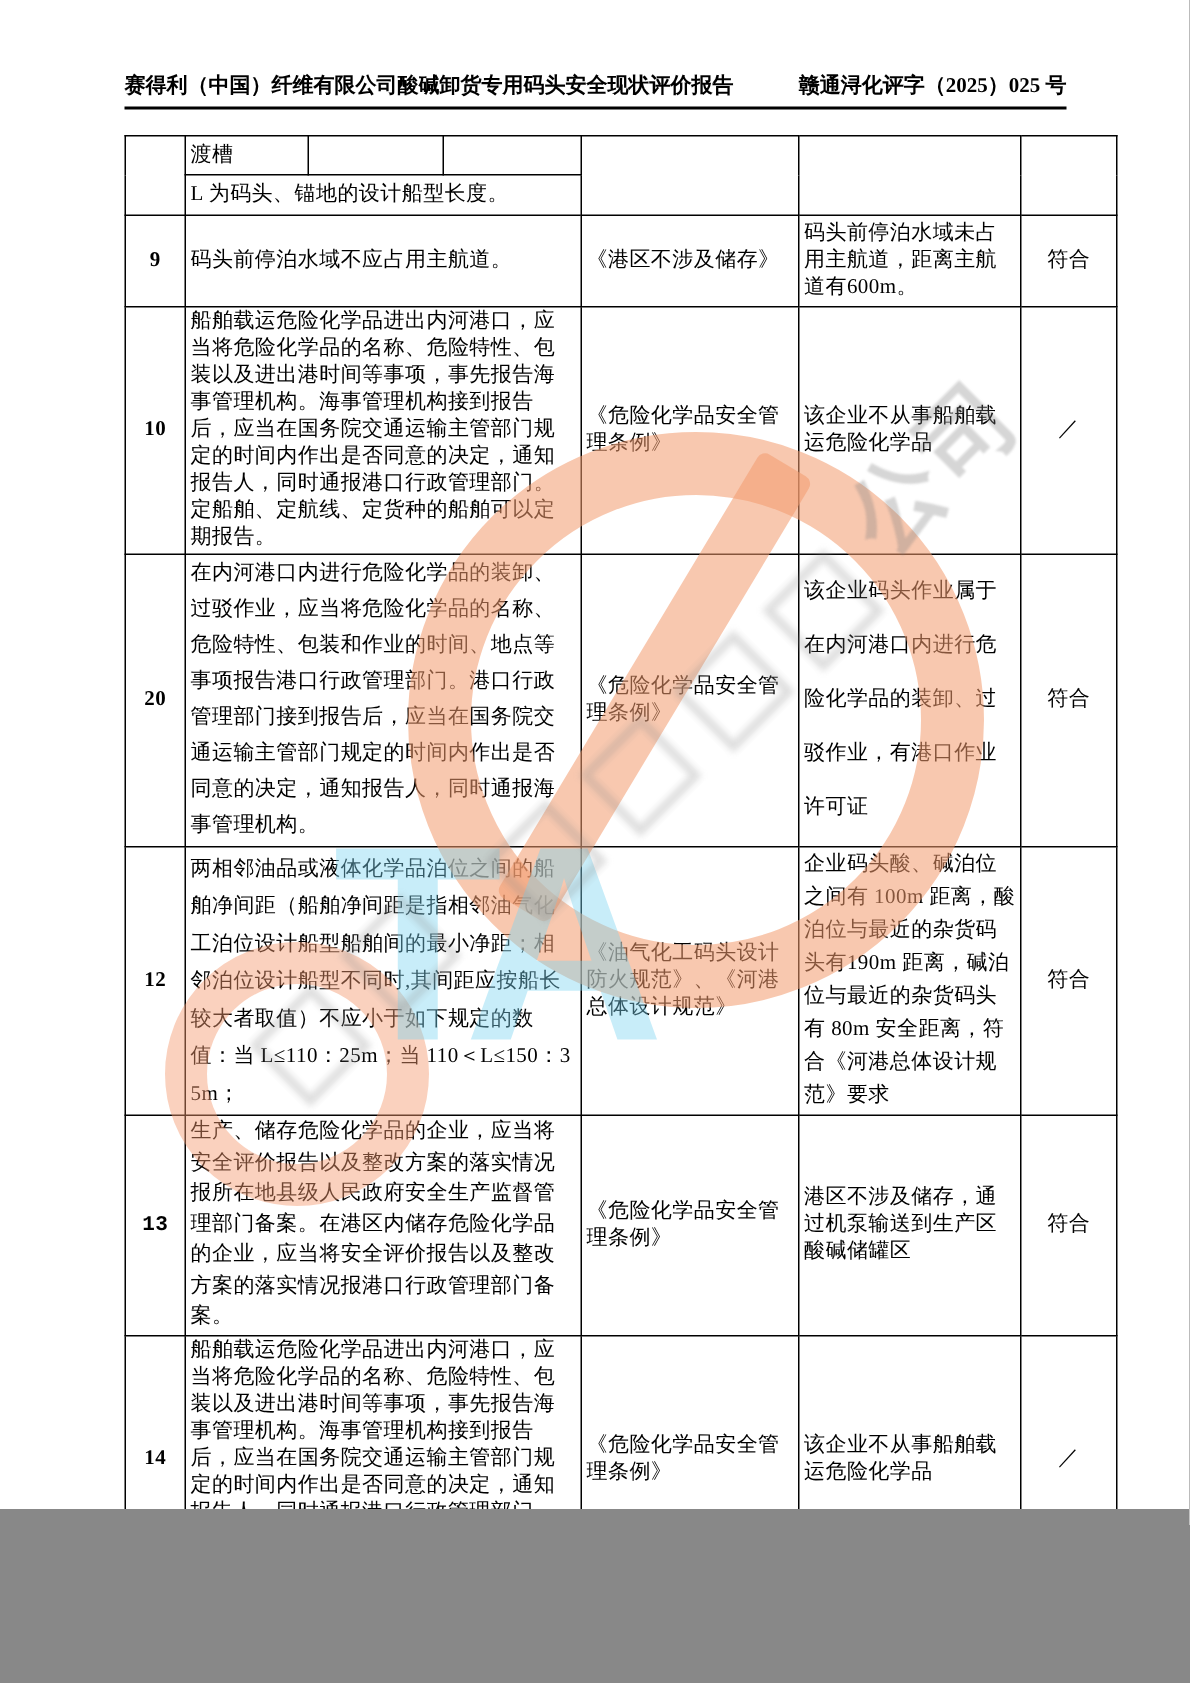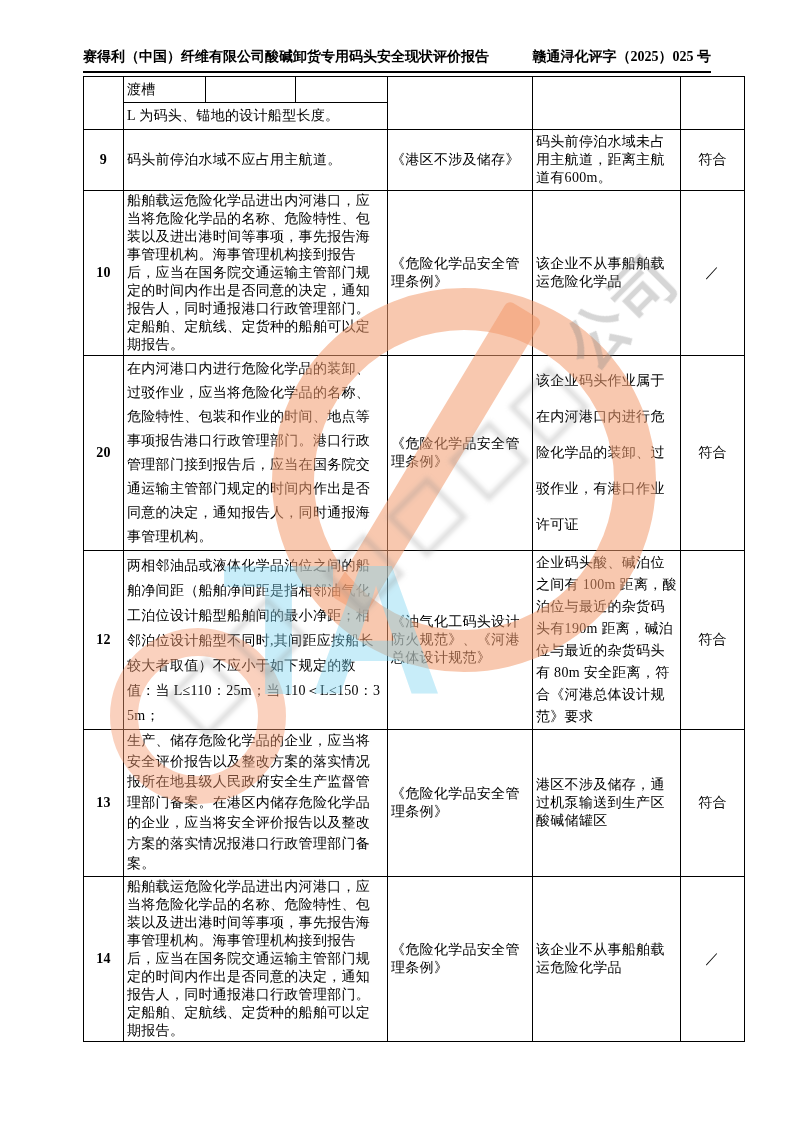--- a/index.html
+++ b/index.html
@@ -1,49 +1,49 @@
 <!DOCTYPE html>
 <html><head>
 <meta charset="utf-8">
 <style>
   html,body{margin:0;padding:0;background:#888;}
   .page{
-    position:relative;width:793px;height:1122px;background:#ffffff;
+    position:relative;width:793px;height:1006px;background:#ffffff;
     margin:0 auto;overflow:hidden;
     font-family:"Liberation Serif","DejaVu Serif",serif;color:#000;
   }
   
   .header{
     position:absolute;left:83px;top:48px;width:628px;
     display:flex;justify-content:space-between;align-items:flex-end;
     border-bottom:2px solid #000;padding-bottom:5px;
     font-size:14px;font-weight:bold;white-space:nowrap;
   }
   
   table.main{
-    position:absolute;left:83px;top:76px;width:661px;
+    position:absolute;left:83px;top:90px;width:661px;
     border-collapse:collapse;table-layout:fixed;
   }
   table.main td{
     border:1px solid #000;box-sizing:border-box;
     font-size:14px;line-height:18px;letter-spacing:.3px;
     vertical-align:middle;padding:1px 3px;word-break:break-all;
   }
   td.num{font-size:15px;font-weight:bold;text-align:center;letter-spacing:0;padding:0;}
   td.basis{font-size:14px;letter-spacing:-.3px;padding:1px 2px;line-height:20px;}
   td.actual{font-size:14px;letter-spacing:-.2px;line-height:20px;padding:2px 2px;}
   td.result{text-align:center;vertical-align:top;padding-top:5px;letter-spacing:1px;}
   td.vtop{vertical-align:top;}
   tr.ra td{height:26px;}
   tr.rb td{height:27px;}
   tr.r9  td{height:61px;}
   tr.r10 td{height:162px;}
   tr.r11 td{height:192px;}
   tr.r12 td{height:154px;}
-  tr.r13 td{height:124px;}
+  tr.r13 td{height:124px;font-family:Liberation Mono, monospace;}
   tr.r14 td{height:160px;}
   tr.r10 td.req{line-height:18px;}
   tr.r11 td.req{line-height:24px;margin-left:33px;}
   tr.r12 td.req{line-height:25px;}
   tr.r13 td.req{line-height:20.5px;}
   tr.r14 td.req{line-height:18px;}
   tr.r12 td.actual{line-height:22px;}
   tr.r11 td.actual{line-height:36px;}
   
   .wm{position:absolute;pointer-events:none;}

